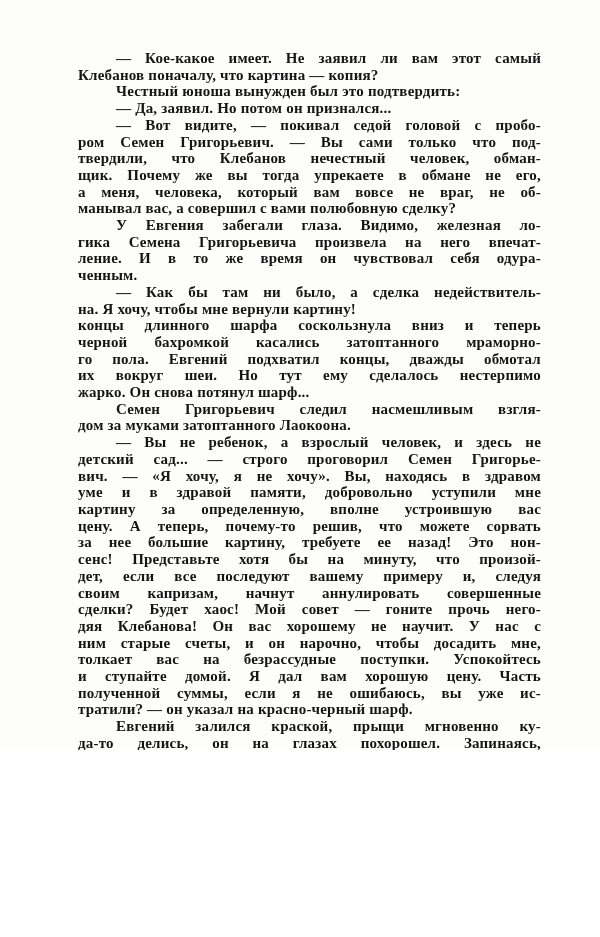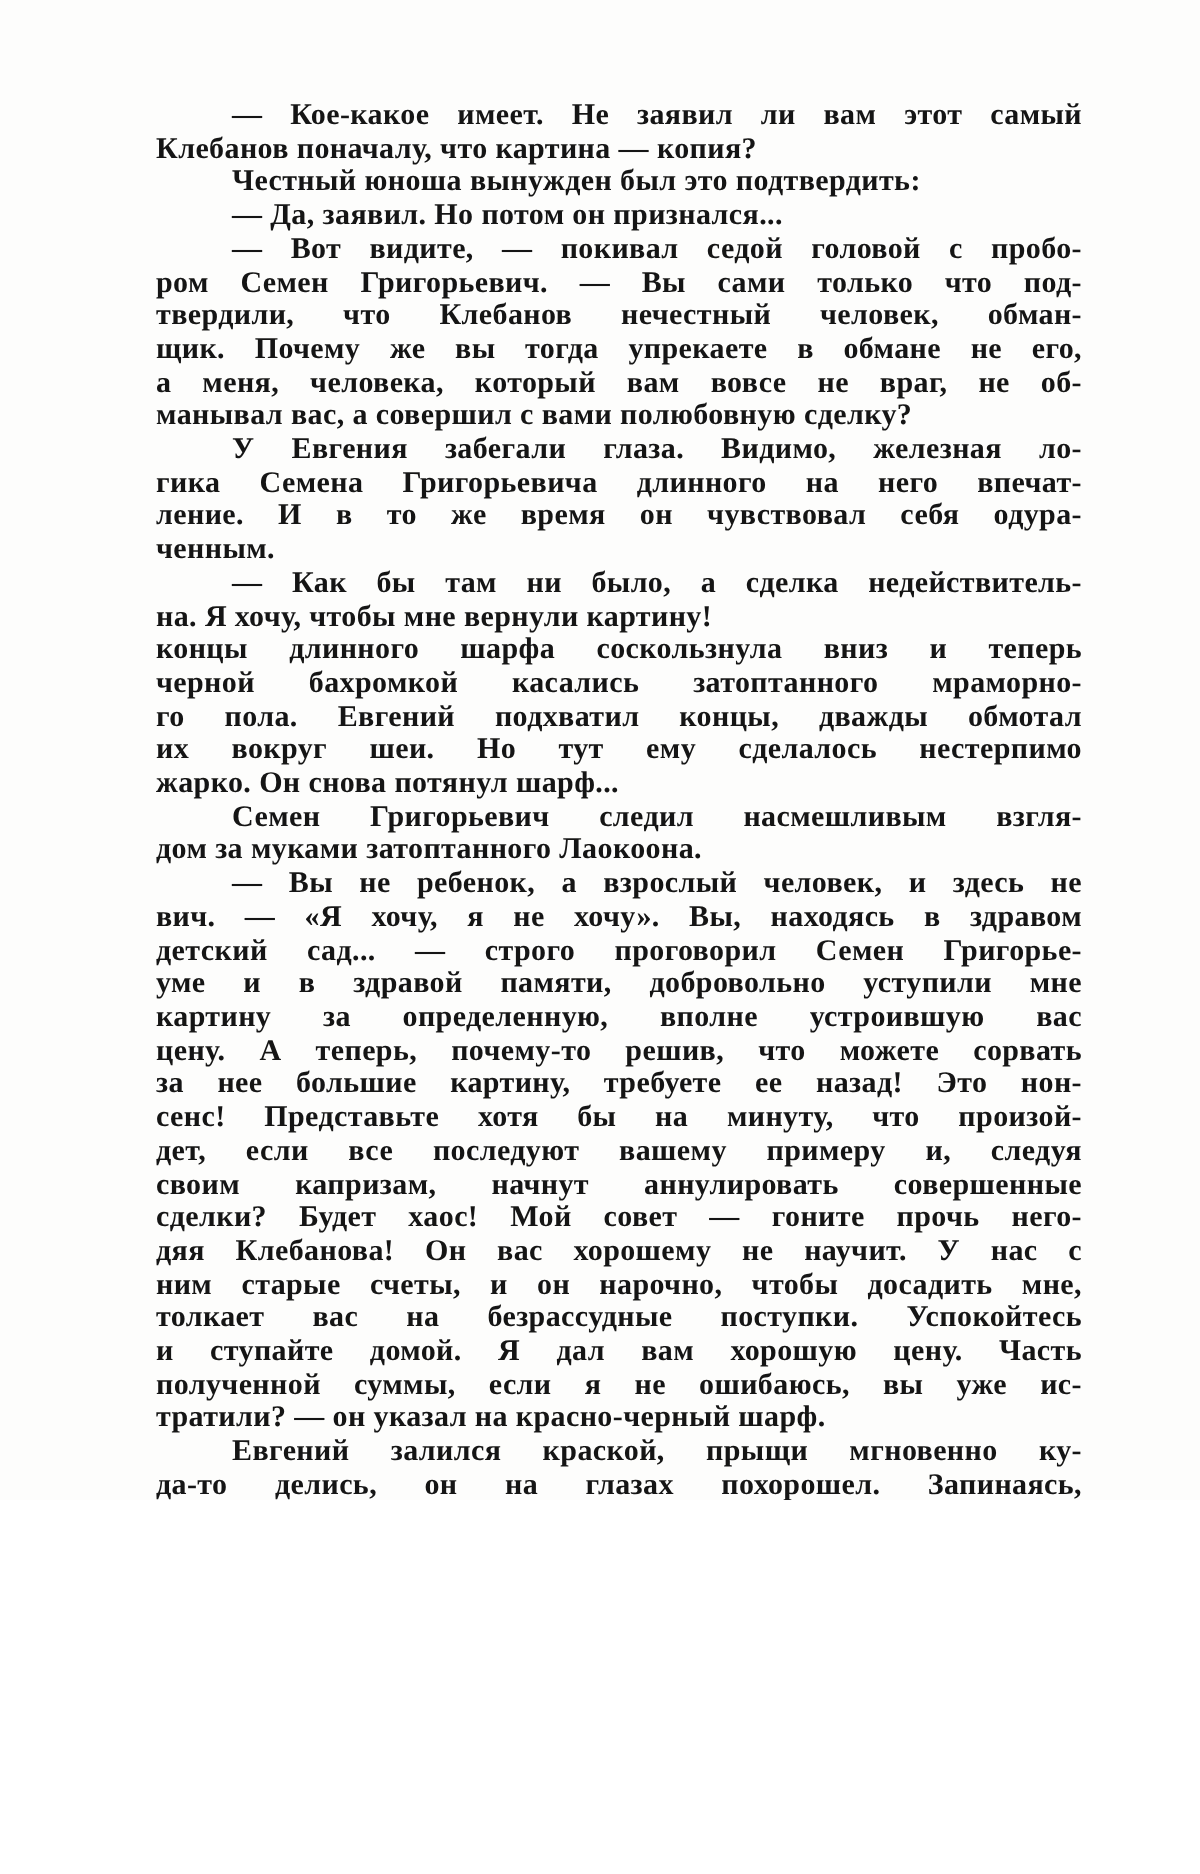--- a/index.html
+++ b/index.html
@@ -59,35 +59,35 @@
       <div class="line end">Клебанов поначалу, что картина — копия?</div>
       <div class="line indent end">Честный юноша вынужден был это подтвердить:</div>
       <div class="line indent end">— Да, заявил. Но потом он признался...</div>
       <div class="line indent">— Вот видите, — покивал седой головой с пробо-</div>
       <div class="line">ром Семен Григорьевич. — Вы сами только что под-</div>
       <div class="line">твердили, что Клебанов нечестный человек, обман-</div>
       <div class="line">щик. Почему же вы тогда упрекаете в обмане не его,</div>
       <div class="line">а меня, человека, который вам вовсе не враг, не об-</div>
       <div class="line end">манывал вас, а совершил с вами полюбовную сделку?</div>
       <div class="line indent">У Евгения забегали глаза. Видимо, железная ло-</div>
-      <div class="line">гика Семена Григорьевича длинного на него впечат-</div>
+      <div class="line">гика Семена Григорьевича произвела на него впечат-</div>
       <div class="line">ление. И в то же время он чувствовал себя одура-</div>
       <div class="line end">ченным.</div>
       <div class="line indent">— Как бы там ни было, а сделка недействитель-</div>
       <div class="line end">на. Я хочу, чтобы мне вернули картину!</div>
       <div class="line">концы длинного шарфа соскользнула вниз и теперь</div>
       <div class="line">черной бахромкой касались затоптанного мраморно-</div>
       <div class="line">го пола. Евгений подхватил концы, дважды обмотал</div>
       <div class="line">их вокруг шеи. Но тут ему сделалось нестерпимо</div>
       <div class="line end">жарко. Он снова потянул шарф...</div>
       <div class="line indent">Семен Григорьевич следил насмешливым взгля-</div>
       <div class="line end">дом за муками затоптанного Лаокоона.</div>
       <div class="line indent">— Вы не ребенок, а взрослый человек, и здесь не</div>
+      <div class="line">детский сад... — строго проговорил Семен Григорье-</div>
       <div class="line">вич. — «Я хочу, я не хочу». Вы, находясь в здравом</div>
-      <div class="line">детский сад... — строго проговорил Семен Григорье-</div>
       <div class="line">уме и в здравой памяти, добровольно уступили мне</div>
       <div class="line">картину за определенную, вполне устроившую вас</div>
       <div class="line">цену. А теперь, почему-то решив, что можете сорвать</div>
       <div class="line">за нее большие картину, требуете ее назад! Это нон-</div>
       <div class="line">сенс! Представьте хотя бы на минуту, что произой-</div>
       <div class="line">дет, если все последуют вашему примеру и, следуя</div>
       <div class="line">своим капризам, начнут аннулировать совершенные</div>
       <div class="line">сделки? Будет хаос! Мой совет — гоните прочь него-</div>
       <div class="line">дяя Клебанова! Он вас хорошему не научит. У нас с</div>
       <div class="line">ним старые счеты, и он нарочно, чтобы досадить мне,</div>

